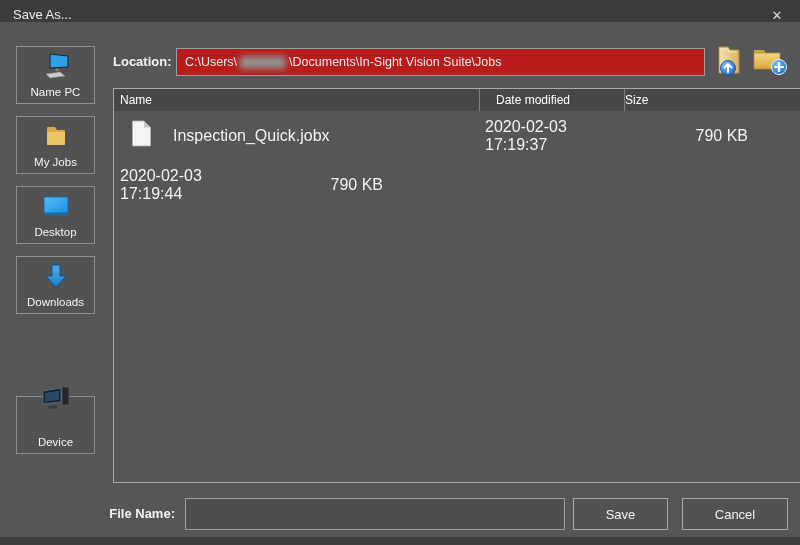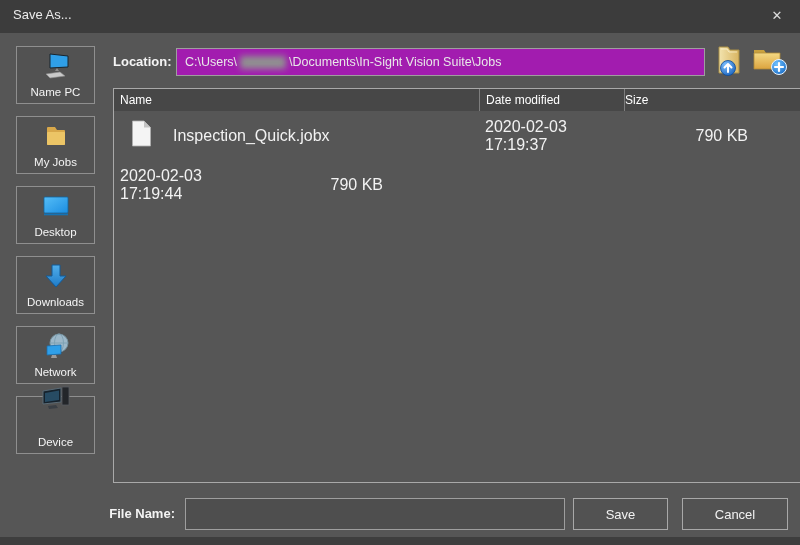--- a/index.html
+++ b/index.html
@@ -4,48 +4,48 @@
 <style>
   * { margin:0; padding:0; box-sizing:border-box; }
   html,body { background:#2a2a2a; }
   .window {
     position:relative; width:800px; height:545px;
     background:#565656; overflow:hidden;
     font-family:"Liberation Sans", sans-serif; color:#f0f0f0;
     -webkit-font-smoothing:antialiased;
   }
   
-  .titlebar { position:absolute; top:0; left:0; right:0; height:33px; background:#3c3c3c; }
+  .titlebar { position:absolute; top:0; left:0; right:0; height:22px; background:#3c3c3c; }
   .title-text { position:absolute; left:13px; top:0; line-height:30px; font-size:13px; color:#ececec; }
   .close-btn { position:absolute; right:0; top:0; width:46px; height:30px;
     display:flex; align-items:center; justify-content:center; font-size:13px; color:#dcdcdc; }
   
   .nav-btn { position:absolute; left:16px; width:79px; height:58px;
     background:#525252; border:1px solid #8f8f8f;
     display:flex; flex-direction:column; align-items:center; justify-content:flex-end; padding-bottom:4px; }
   .nav-icon { flex:1; display:flex; align-items:center; justify-content:center; width:100%; }
   .nav-label { font-size:11.5px; color:#f4f4f4; line-height:14px; white-space:nowrap; }
   
   .loc-label { position:absolute; left:113px; top:54px; font-size:13px; font-weight:bold; color:#f4f4f4; }
   .loc-input { position:absolute; left:176px; top:48px; width:529px; height:28px;
-    background:#a21caf; border:1px solid #9e9e9e; display:flex; align-items:center;
+    background:#b91c1c; border:1px solid #9e9e9e; display:flex; align-items:center;
     padding:0 8px; font-size:12.5px; color:#e8e8e8; white-space:nowrap; overflow:hidden; }
   .redacted { display:inline-block; width:46px; height:13px; background:#909090;
     border-radius:2px; filter:blur(3px); margin:0 3px; }
   .tool-btn { position:absolute; top:44px; width:38px; height:34px;
     display:flex; align-items:center; justify-content:center; background:transparent; border:none; }
   
   .list-panel { position:absolute; left:113px; top:88px; width:774px; height:395px;
     border:1px solid #a9a9a9; background:#565656; display:flex; }
   .list-content { flex:1; min-width:0; display:flex; flex-direction:column; }
   .list-header { flex:0 0 22px; background:#474747; display:flex; align-items:stretch;
     font-size:12px; color:#ffffff; }
   .hcell { display:flex; align-items:center; }
   .hc-name { width:365px; padding-left:6px; }
-  .hc-date { width:145px; padding-left:6px; border-left:1px solid #7e7e7e; }
+  .hc-date { width:145px; padding-left:16px; border-left:1px solid #7e7e7e; }
   .hc-size { width:141px; border-left:1px solid #7e7e7e; }
   .list-rows { flex:1; overflow:hidden; }
   .file-row { height:49px; display:flex; align-items:center; font-size:16px; color:#f2f2f2; }
   .rc-name { width:365px; display:flex; align-items:center; padding-left:17px; }
   .rc-name .fname { margin-left:21px; }
   .rc-date { width:145px; padding-left:6px; }
   .rc-size { width:141px; text-align:right; padding-right:17px; }
   
   .scrollbar { flex:0 0 17px; background:#4b4b4b; border-left:1px solid #6f6f6f;
     display:flex; flex-direction:column; justify-content:space-between; }
@@ -119,32 +119,20 @@
           <stop offset="0" stop-color="#51aeea"></stop>
               <stop offset="1" stop-color="#1e7bc8"></stop>
         </linearGradient>
           </defs>
         <path d="M9,3 h8 v11 h6 L13,25 3,14 h6 z" fill="url(#dl)" stroke="#135a96" stroke-width="1"></path>
       </svg>
     </span>
     <span class="nav-label">Downloads</span>
   </div>
 
-  <div class="nav-btn" style="top:326px;">
-    <span class="nav-icon">
-      <svg width="30" height="28" viewBox="0 0 30 28">
-        <circle cx="18" cy="11" r="9" fill="#9db8c9" stroke="#76929f" stroke-width="1"></circle>
-        <ellipse cx="18" cy="11" rx="4.5" ry="9" fill="none" stroke="#7fa2b4" stroke-width="1"></ellipse>
-        <line x1="9" y1="11" x2="27" y2="11" stroke="#7fa2b4" stroke-width="1"></line>
-        <polygon points="6,14 20,13 20,22 6,23" fill="#2f9fe8" stroke="#1b6fae" stroke-width="0.8"></polygon>
-        <polygon points="11,23 15,23 16,26 10,26" fill="#9a9a9a"></polygon>
-      </svg>
-    </span>
-    <span class="nav-label">Network</span>
-  </div>
 
   <div class="nav-btn" style="top:396px;gap:24px;">
     <span class="nav-icon">
       <svg width="32" height="26" viewBox="0 0 32 26">
         <polygon points="3,6 21,3 21,17 3,19" fill="#16222c" stroke="#5a6a75" stroke-width="1"></polygon>
         <polygon points="5,8 19,5.5 19,15 5,17" fill="#274b63"></polygon>
         <rect x="22" y="2" width="7" height="18" fill="#23262a" stroke="#565b60" stroke-width="0.8"></rect>
         <polygon points="8,21 16,20 18,23 9,24" fill="#3a3f45"></polygon>
       </svg>
     </span>

